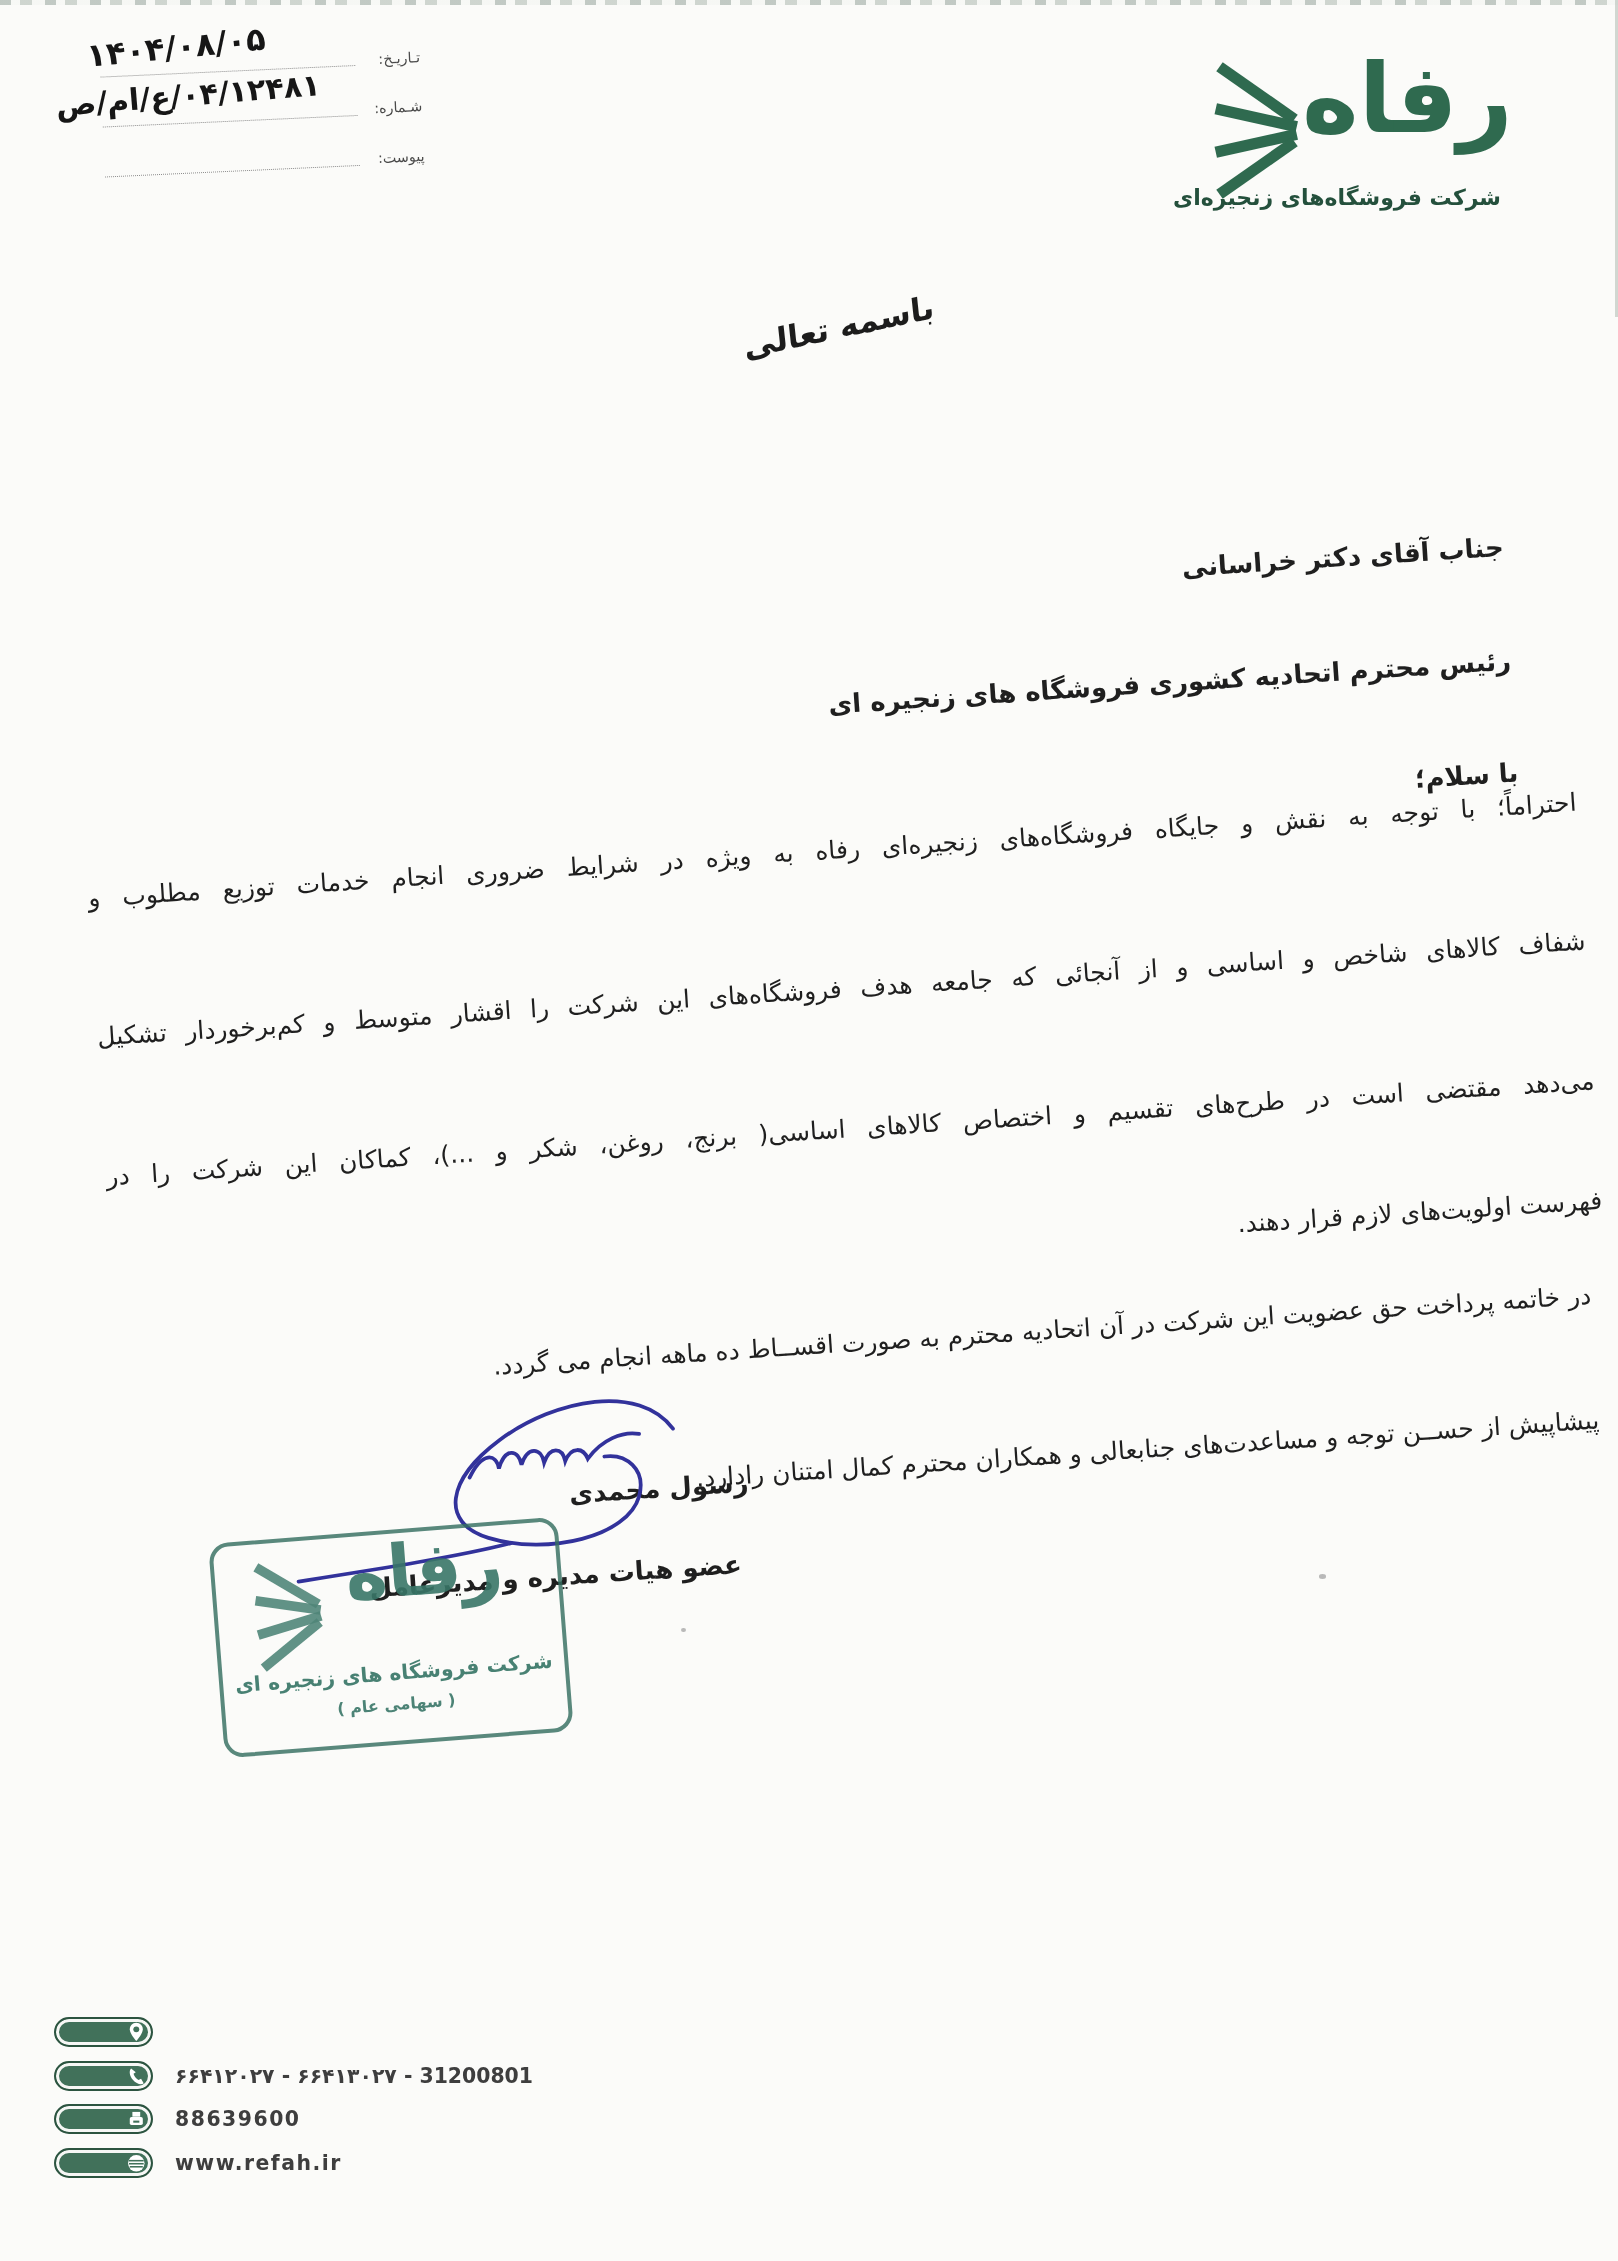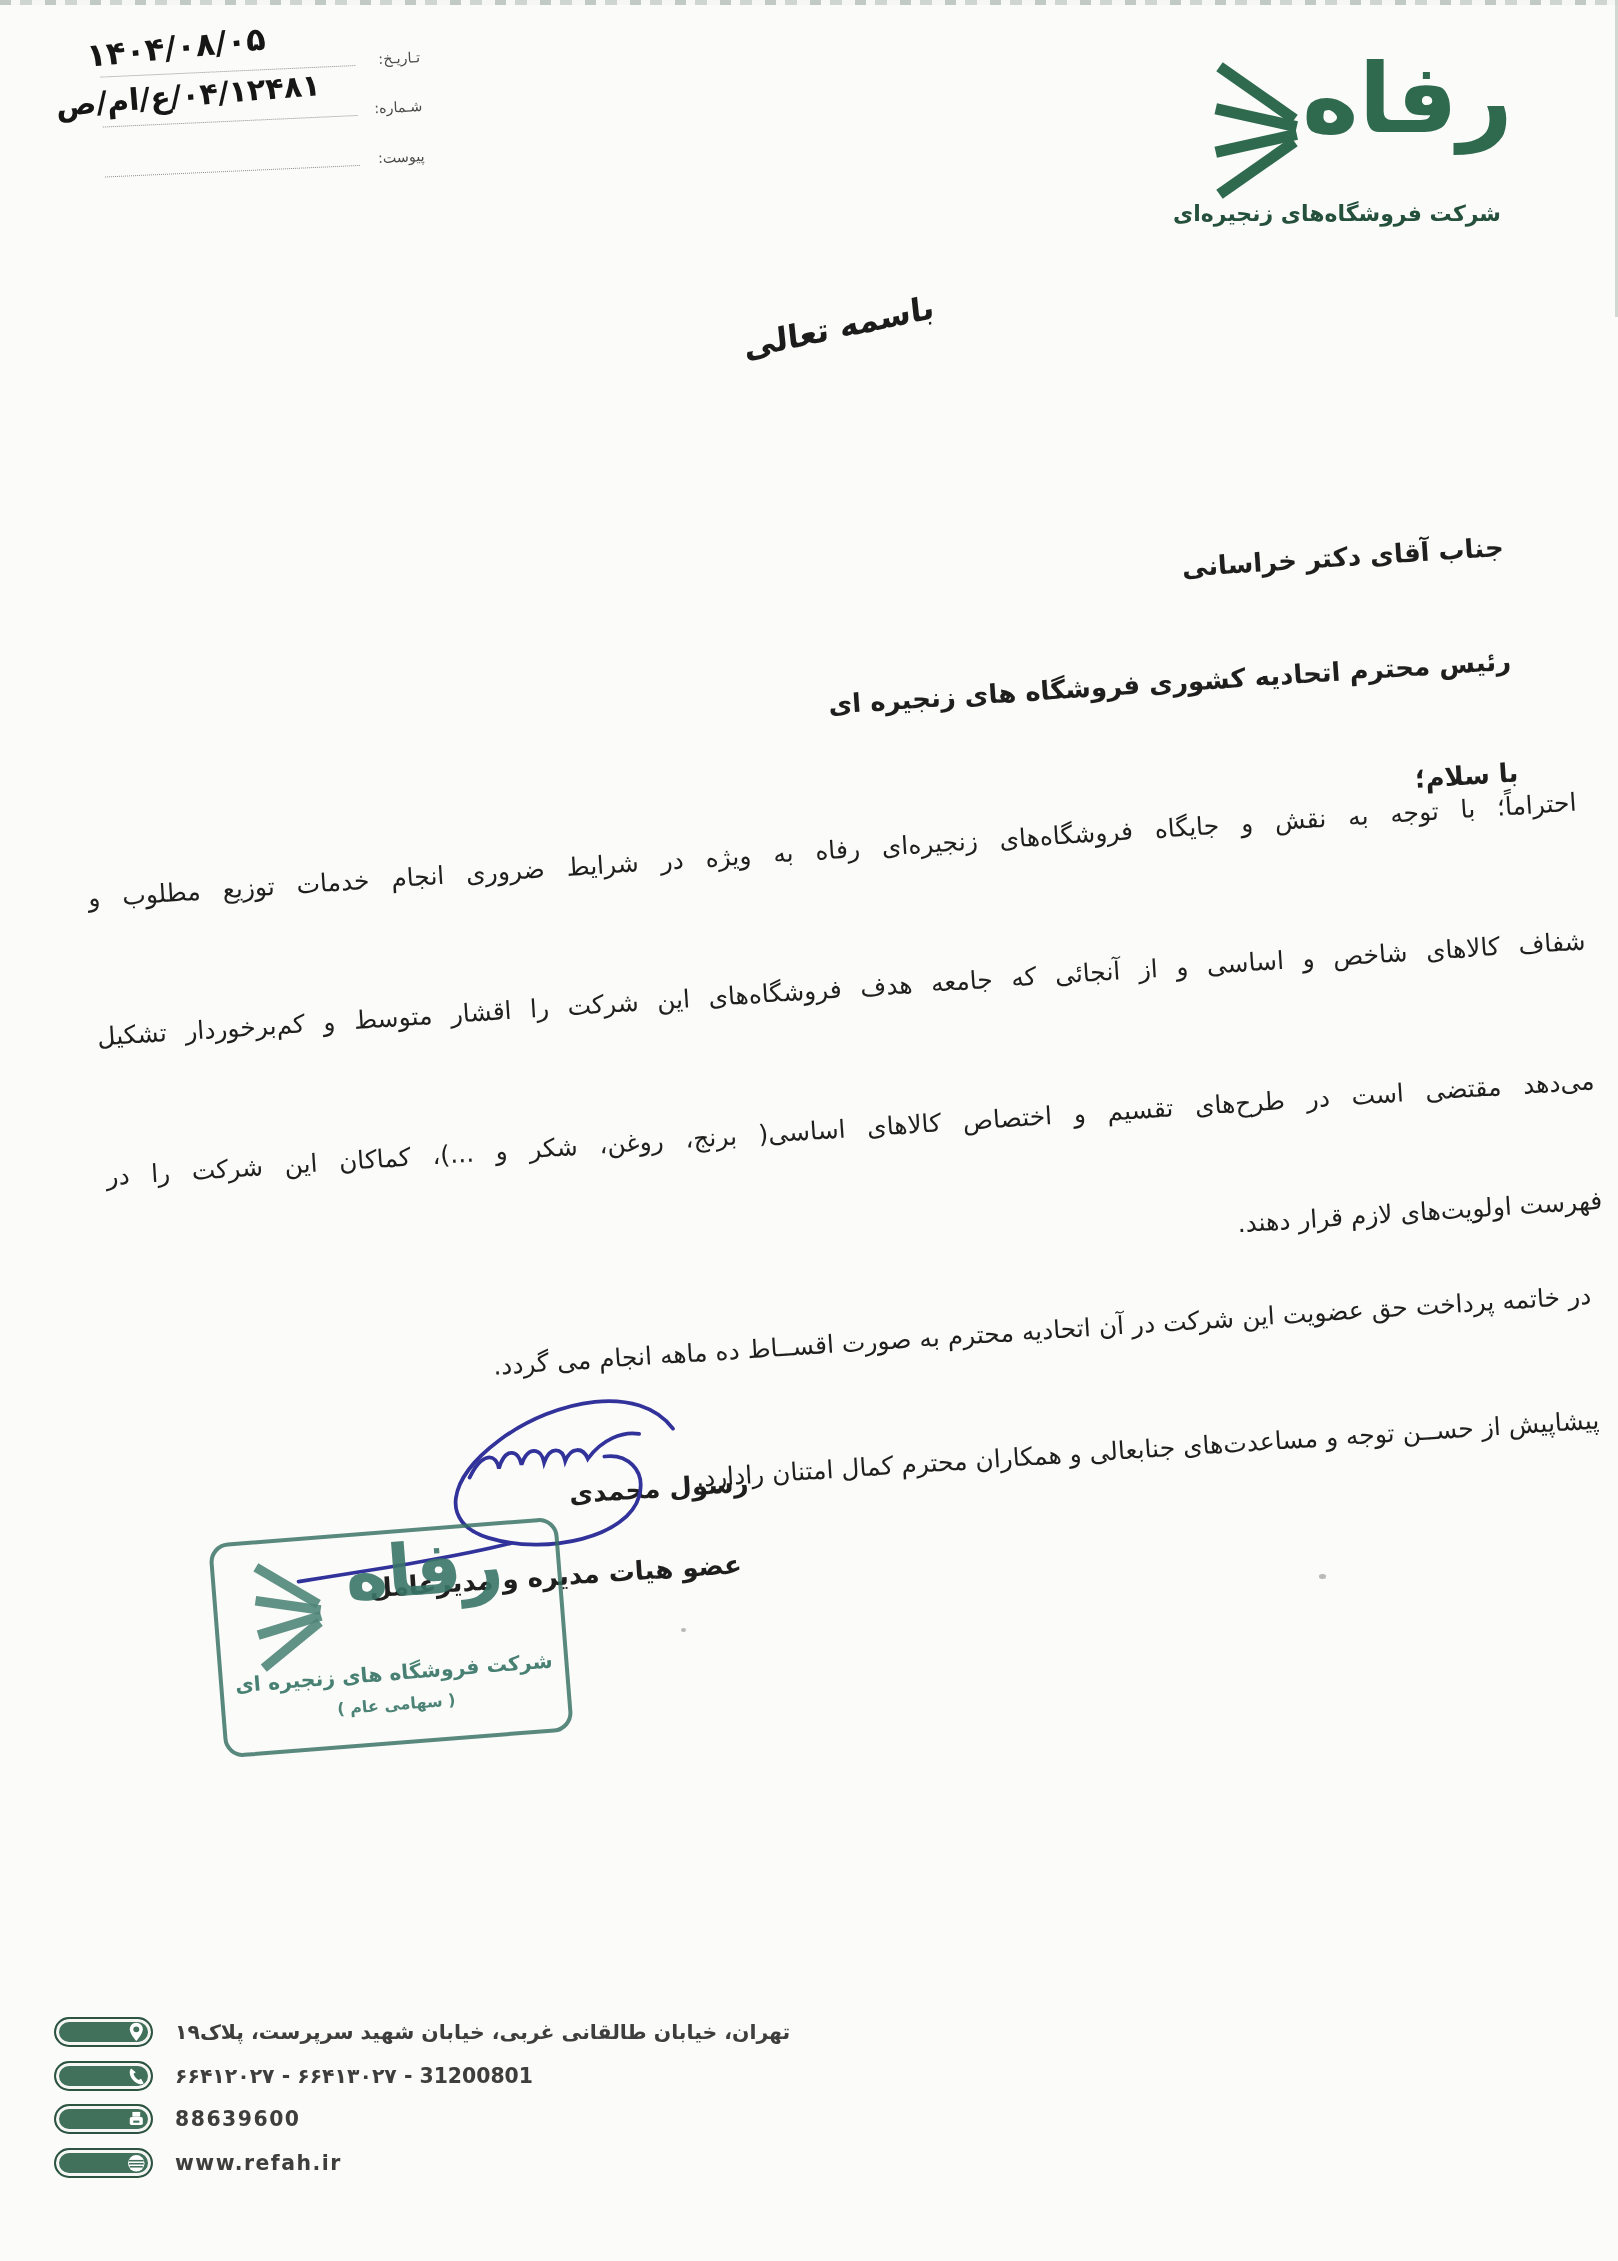--- a/index.html
+++ b/index.html
@@ -51,21 +51,21 @@
 
   
   .logo-block{position:absolute;left:1206px;top:29px;width:369px;height:204px;}
   .logo-fan{position:absolute;left:6px;top:30px;}
   .logo-word{
     position:absolute;left:96px;top:-21px;
     font-size:96px;font-weight:bold;color:#2f6a4f;
     line-height:1.9;
   }
   .logo-sub{
-    position:absolute;left:0px;top:172px;width:295px;
+    position:absolute;left:0px;top:156px;width:295px;
     text-align:center;font-size:22px;font-weight:bold;color:#24503c;
     direction:rtl;white-space:nowrap;
   }
 
   
   .besmele{
     position:absolute;left:742px;top:308px;
     font-size:32px;font-weight:bold;color:#1c1c1c;
     transform:rotate(-12deg) skewX(-6deg);
     direction:rtl;white-space:nowrap;
@@ -217,21 +217,20 @@
     <div class="stamp-l1">شرکت فروشگاه های زنجیره ای</div>
     <div class="stamp-l2">( سهامی عام )</div>
   </div>
 
   <div class="pill row-1">
     <svg width="22.6" height="22.6" viewBox="0 0 26 26">
       <path d="M13 2 C8.5 2 5.5 5.6 5.5 9.6 C5.5 14.8 13 23 13 23 C13 23 20.5 14.8 20.5 9.6 C20.5 5.6 17.5 2 13 2 Z" fill="#ffffff"></path>
       <circle cx="13" cy="9.6" r="3.4" fill="#41715a"></circle>
     </svg>
   </div>
-  <div class="f-text rtl row-1">تهران، خیابان طالقانی غربی، خیابان شهید سرپرست، پلاک۱۹</div>
 
   <div class="pill row-2">
     <svg width="22.6" height="22.6" viewBox="0 0 26 26">
       <path d="M7 4 C4.5 6.5 5 12 9 17 C13 21.8 19 23.5 21.5 21 L18.5 15.8 L15.5 17.3 C12.8 15.8 10.5 13 9.8 10.2 L12.4 8.2 Z" fill="#ffffff"></path>
     </svg>
   </div>
   <div class="f-text ltr row-2">۶۶۴۱۲۰۲۷ - ۶۶۴۱۳۰۲۷ - 31200801</div>
 
   <div class="pill row-3">
     <svg width="22.6" height="22.6" viewBox="0 0 26 26">

